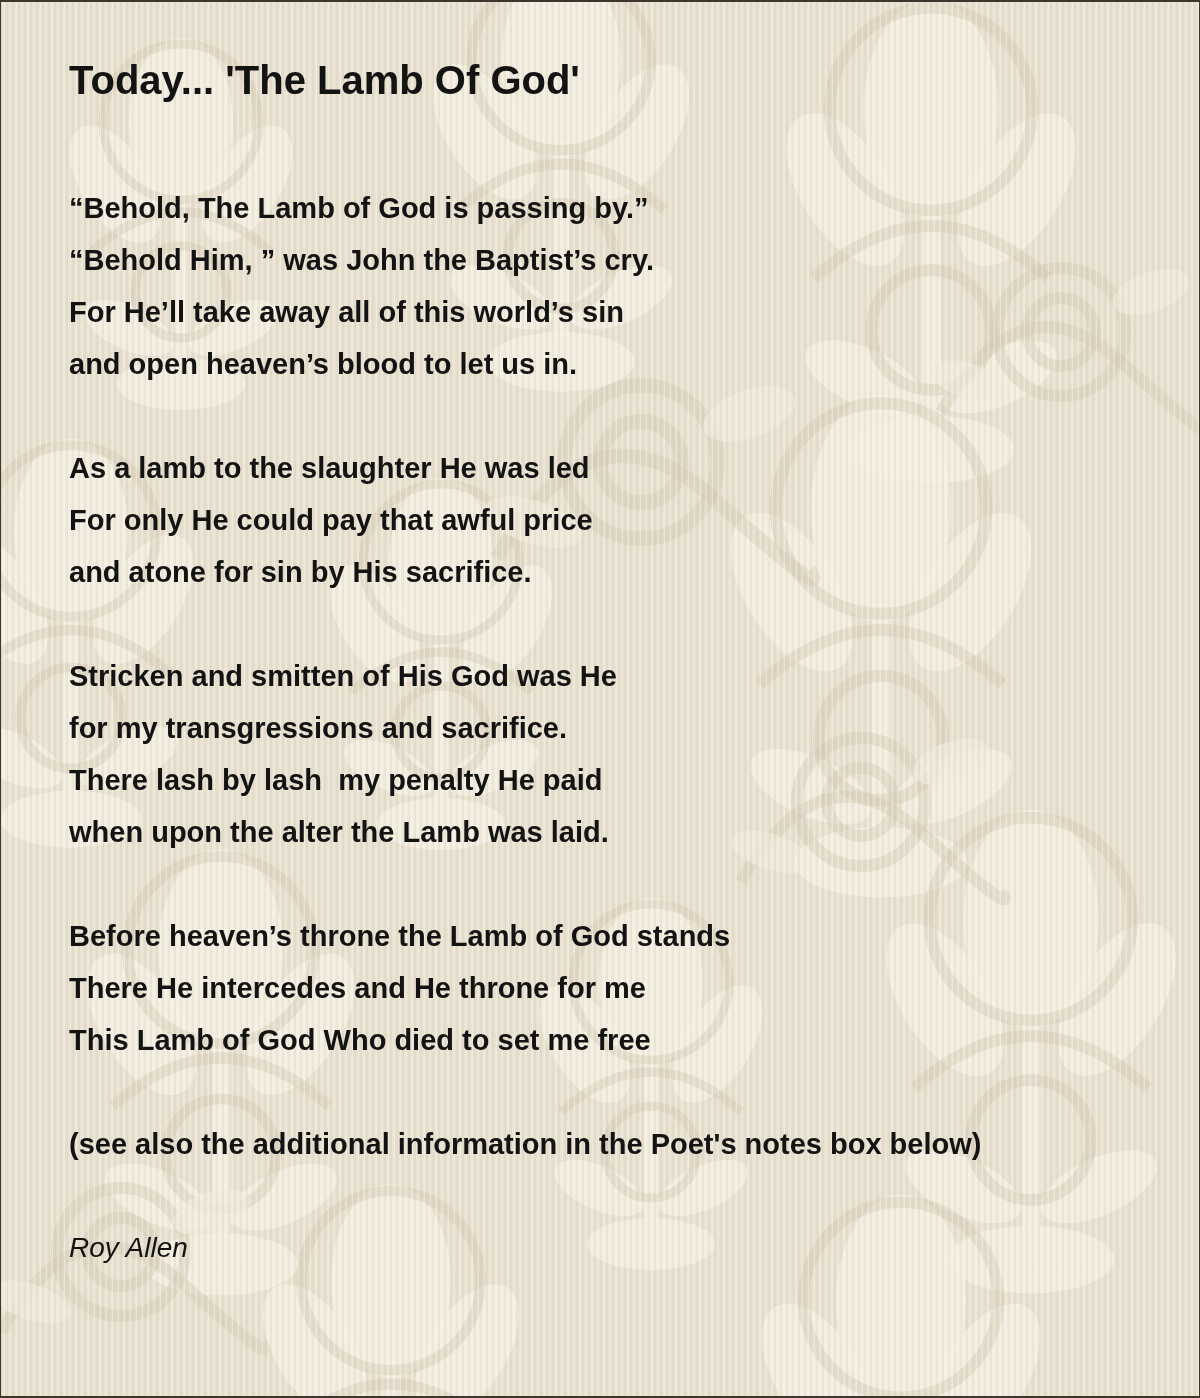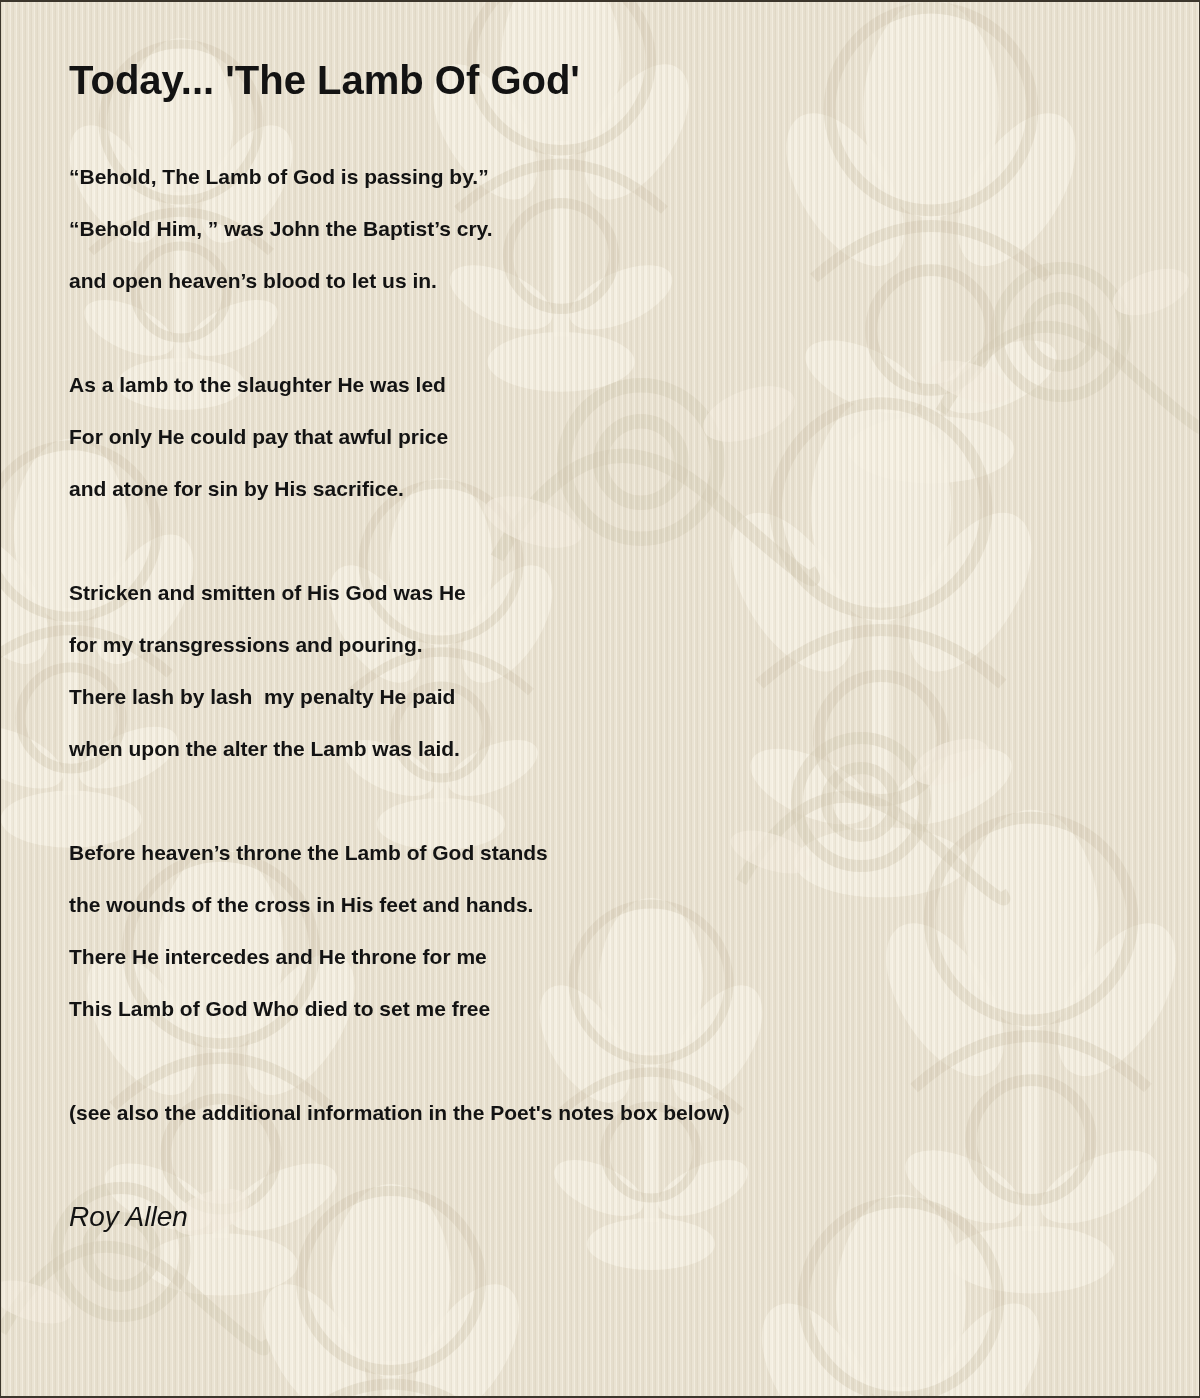--- a/index.html
+++ b/index.html
@@ -42,26 +42,26 @@
   .content{
     position:relative;
     z-index:3;
     padding:52px 56px 0 68px;
     color:var(--text);
   }
   .title{
     font-size:40px;
     line-height:52px;
     font-weight:bold;
-    margin:0 0 45px 0;
+    margin:0 0 76px 0;
     letter-spacing:0px;
   }
   .stanza{margin:0 0 52px 0;}
   .line{
-    font-size:21px;
+    font-size:29px;
     line-height:52px;
     font-weight:bold;
     white-space:pre-wrap;
   }
   .note{margin:0 0 52px 0;}
   .author{
     font-size:28px;
     line-height:52px;
     font-style:italic;
     font-weight:normal;
@@ -122,39 +122,39 @@
 
   <div class="stripes"></div>
 
   <div class="content">
 
     <h1 class="title">Today... 'The Lamb Of God'</h1>
 
     <div class="stanza">
       <div class="line">“Behold, The Lamb of God is passing by.”</div>
       <div class="line">“Behold Him, ” was John the Baptist’s cry.</div>
+      <div class="line">For He’ll take away all of this world’s sin</div>
       <div class="line">and open heaven’s blood to let us in.</div>
     </div>
 
     <div class="stanza">
       <div class="line">As a lamb to the slaughter He was led</div>
       <div class="line">For only He could pay that awful price</div>
       <div class="line">and atone for sin by His sacrifice.</div>
     </div>
 
     <div class="stanza">
       <div class="line">Stricken and smitten of His God was He</div>
-      <div class="line">for my transgressions and pouring.</div>
+      <div class="line">for my transgressions and sacrifice.</div>
       <div class="line">There lash by lash  my penalty He paid</div>
       <div class="line">when upon the alter the Lamb was laid.</div>
     </div>
 
     <div class="stanza">
       <div class="line">Before heaven’s throne the Lamb of God stands</div>
-      <div class="line">the wounds of the cross in His feet and hands.</div>
       <div class="line">There He intercedes and He throne for me</div>
       <div class="line">This Lamb of God Who died to set me free</div>
     </div>
 
     <div class="line note">(see also the additional information in the Poet's notes box below)</div>
 
     <div class="author">Roy Allen</div>
 
   </div>
 </div>

